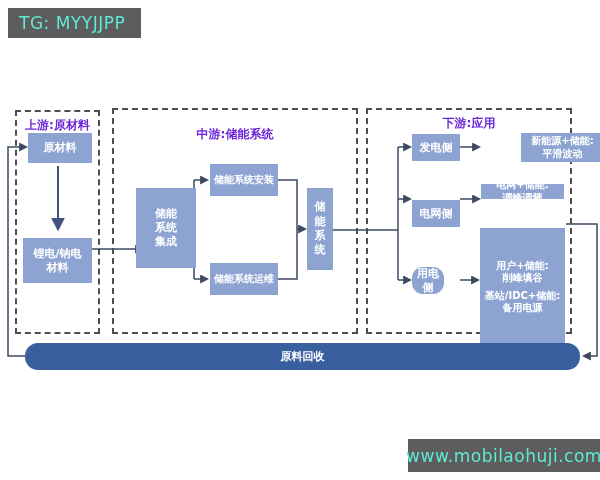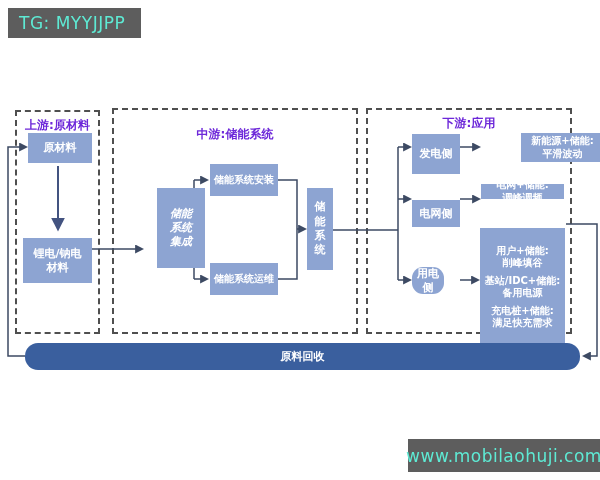--- a/index.html
+++ b/index.html
@@ -85,43 +85,41 @@
       <path d="M460 199 H473" marker-end="url(#arr)"></path>
       <path d="M460 280 H472" marker-end="url(#arr)"></path>
       <path d="M566 224 H597 V356 H590" marker-end="url(#arr)"></path>
     </g>
   </svg>
 
   <div class="node" style="left:28px; top:133px; width:64px; height:30px;">原材料</div>
   <div class="node" style="left:23px; top:238px; width:69px; height:45px;">锂电/钠电
 材料</div>
 
-  <div class="node" style="left:157px; top:188px; width:48px; height:80px;font-style:italic;">储能
+  <div class="node" style="left:136px; top:188px; width:60px; height:80px;">储能
 系统
 集成</div>
   <div class="node small" style="left:210px; top:164px; width:68px; height:32px;">储能系统安装</div>
   <div class="node small" style="left:210px; top:263px; width:68px; height:32px;">储能系统运维</div>
   <div class="node" style="left:307px; top:188px; width:26px; height:82px; line-height:1.3;">储
 能
 系
 统</div>
 
-  <div class="node" style="left:412px; top:134px; width:48px; height:40px;">发电侧</div>
+  <div class="node" style="left:412px; top:134px; width:48px; height:27px;">发电侧</div>
   <div class="node" style="left:412px; top:200px; width:48px; height:27px;">电网侧</div>
   <div class="node" style="left:412px; top:267px; width:32px; height:27px;border-radius:11px;">用电侧</div>
   <div class="node small" style="left:481px; top:133px; width:83px; height:29px;margin-left:40px;">新能源+储能:
 平滑波动</div>
   <div class="node small" style="left:481px; top:184px; width:83px; height:15px;">电网+储能:
 调峰调频</div>
   <div class="node tall" style="left:480px; top:228px; width:85px; height:118px;">
     <div class="tall-entry">用户+储能:
 削峰填谷</div>
     <div class="tall-entry">基站/IDC+储能:
 备用电源</div>
-    <div class="tall-entry">充电桩+储能:
-满足快充需求</div>
   </div>
 
   <div class="bar">
     <span>原料回收</span>
   </div>
 
 </div>
 
 </body></html>

